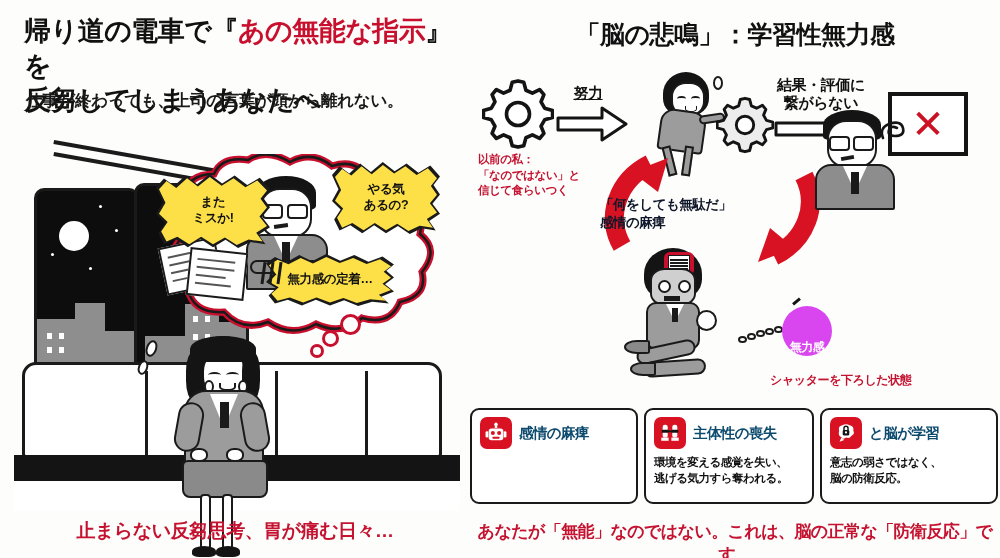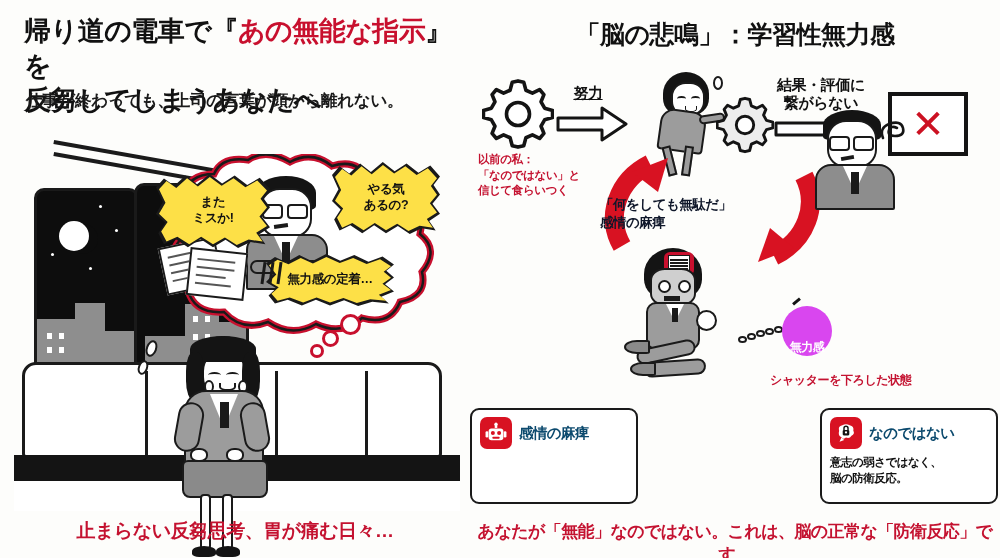--- a/index.html
+++ b/index.html
@@ -503,34 +503,54 @@
             <circle cx="15.4" cy="12" r="2.2" fill="#d81222"></circle>
             <rect x="8" y="16" width="8" height="2.2" rx="1" fill="#d81222"></rect>
             <rect x="0.6" y="10" width="3" height="7" rx="1.4" fill="#fff"></rect>
             <rect x="20.4" y="10" width="3" height="7" rx="1.4" fill="#fff"></rect>
           </svg>
         </div>
         <div class="card-title">感情の麻痺</div>
       </div>
     </div>
 
+    <div class="card" style="left:174px;width:170px;height:96px;">
+      <div class="card-head">
+        <div class="card-icon">
+          <svg width="22" height="22" viewBox="0 0 24 24">
+            <rect x="4" y="3" width="5.5" height="14" rx="2.4" fill="#fff"></rect>
+            <rect x="14.5" y="3" width="5.5" height="14" rx="2.4" fill="#fff"></rect>
+            <path d="M2.5 17 h8 v3.5 h-8 z" fill="#fff"></path>
+            <path d="M13.5 17 h8 v3.5 h-8 z" fill="#fff"></path>
+            <rect x="3" y="8.4" width="7.5" height="3.4" rx="1" fill="#141414"></rect>
+            <rect x="13.5" y="8.4" width="7.5" height="3.4" rx="1" fill="#141414"></rect>
+            <rect x="10" y="9.3" width="4" height="1.8" fill="#141414"></rect>
+          </svg>
+        </div>
+        <div class="card-title">主体性の喪失</div>
+      </div>
+      <div class="card-body">
+        <span>環境を変える感覚を失い、</span><br>
+        <span>逃げる気力すら奪われる。</span>
+      </div>
+    </div>
 
     <div class="card" style="left:350px;width:178px;height:96px;">
       <div class="card-head">
         <div class="card-icon">
           <svg width="22" height="22" viewBox="0 0 24 24">
             <path d="M4.5 9.5 Q3 4.5 8 3.5 Q12 1.5 16 3.5 Q21 4.5 20 9.5
                      Q22 13 18 15 Q16 18.5 12 17 Q9 19.5 7 16.5 Q3 15 4.5 9.5 Z" fill="#fff"></path>
             <path d="M7 17 L5 21.5 L10 19.5 Z" fill="#fff"></path>
             <rect x="8.4" y="8.6" width="7.2" height="6" rx="1.2" fill="#141414"></rect>
             <path d="M9.8 8.6 v-1.8 a2.2 2.2 0 0 1 4.4 0 v1.8" fill="none" stroke="#141414" stroke-width="1.6"></path>
             <circle cx="12" cy="11.4" r="1.2" fill="#fff"></circle>
           </svg>
         </div>
-        <div class="card-title">なのではない</div>
+        <div class="card-title">と脳が学習</div>
       </div>
       <div class="card-body">
         <span>意志の弱さではなく、</span><br>
         <span>脳の防衛反応。</span>
       </div>
     </div>
 
     <div class="r-caption">あなたが「無能」なのではない。これは、脳の正常な「防衛反応」です。</div>
   </div>
 

